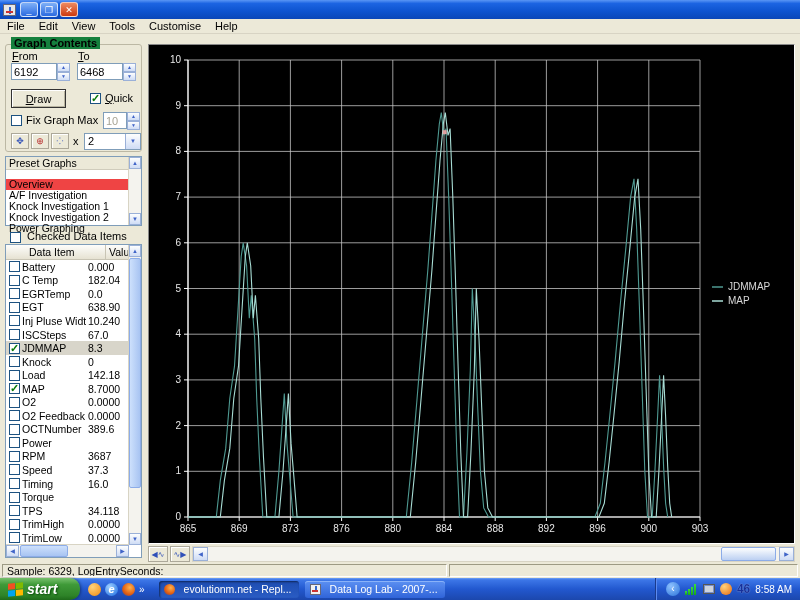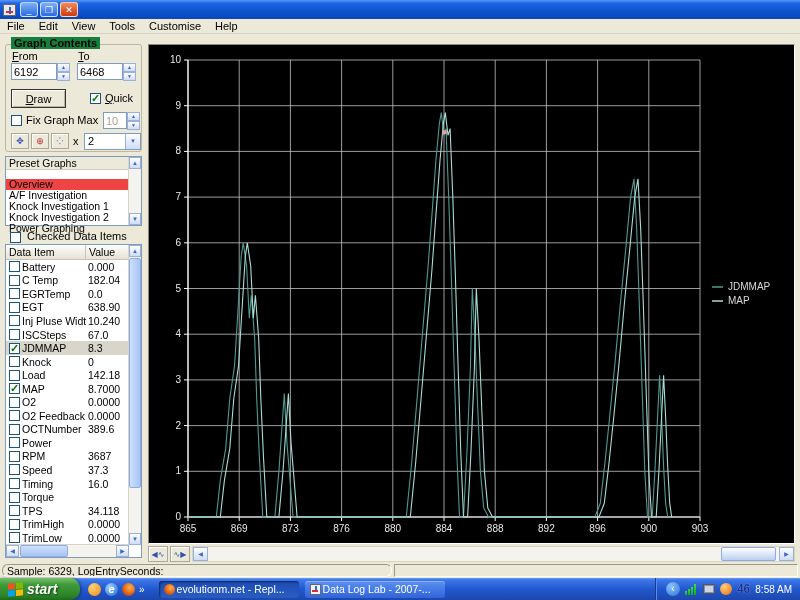--- a/index.html
+++ b/index.html
@@ -65,21 +65,21 @@
     border-left:1px solid #d8d4c4;display:flex;flex-direction:column;justify-content:space-between;}
   .sb-arrow{height:12px;background:linear-gradient(180deg,#fdfefe,#cfdcf5);border:1px solid #9ab0d8;
     color:#4064c8;font-size:6px;line-height:10px;text-align:center;}
   
   .checked-only{position:absolute;left:8px;top:194px;}
   
   .data-table{position:absolute;left:3px;top:208px;width:137px;height:314px;
     border:1px solid #7f9db9;background:#fff;}
   .thead{height:15px;display:flex;background:linear-gradient(180deg,#fdfdfb,#e6e2d2);
     border-bottom:1px solid #c8c4b4;font-size:10.5px;}
-  .thead .h1{width:80px;padding:1px 3px;border-right:1px solid #c8c4b4;}
+  .thead .h1{width:80px;padding:1px 3px;border-right:1px solid #c8c4b4;margin-left:20px;}
   .thead .h2{flex:1;padding:1px 3px;}
   .tbody{height:285px;overflow:hidden;position:relative;}
   .trow{height:13.55px;display:flex;align-items:center;font-size:10.5px;white-space:nowrap;}
   .trow.selected{background:#d8d5ca;}
   .trow .cb{width:11px;height:11px;margin:0 2px 0 3px;flex:none;}
   .trow .name{width:64px;overflow:hidden;flex:none;}
   .trow .value{width:41px;overflow:hidden;flex:none;padding-left:2px;}
   .tbl-vscroll{position:absolute;right:0;top:0;width:13px;height:300px;background:#f4f3ee;
     border-left:1px solid #d8d4c4;}
   .tbl-vscroll .sb-arrow{position:absolute;left:0;width:12px;}
@@ -101,41 +101,41 @@
   .chart-hscroll{position:absolute;left:44px;top:0;width:603px;height:16px;background:#f4f3ee;
     border:1px solid #d8d4c4;}
   .chart-hscroll .sb-arrow{position:absolute;top:0;width:15px;height:14px;line-height:13px;}
   .chart-hscroll .thumb{position:absolute;right:18px;top:0;width:55px;height:14px;
     background:linear-gradient(180deg,#fdfefe,#bcd0f2);border:1px solid #8cace8;border-radius:2px;}
   
   .statusbar{position:absolute;left:0;top:563px;width:800px;height:15px;background:#ece9d8;
     display:flex;gap:2px;padding:1px 2px;}
   .status-cell{border:1px solid;border-color:#9d9a84 #fff #fff #9d9a84;padding:0 4px;
     white-space:nowrap;overflow:hidden;font-size:10.5px;}
-  .sc1{width:390px;border-radius:6px;}.sc2{flex:1;}.sc3{width:167px;text-align:center;}
+  .sc1{width:445px;}.sc2{flex:1;}.sc3{width:167px;text-align:center;}
   
   .taskbar{position:absolute;left:0;top:578px;width:800px;height:22px;
     background:linear-gradient(180deg,#6fa0f5 0%,#3d77e8 8%,#2258cf 50%,#1c47ad 100%);
     display:flex;align-items:center;color:#fff;}
   .start-button{height:22px;width:80px;display:flex;align-items:center;gap:4px;padding:0 8px;
     background:linear-gradient(180deg,#76c06c 0%,#3f9a38 30%,#2e8328 80%,#1e6a1a 100%);
     border-radius:0 10px 10px 0;box-shadow:1px 0 3px rgba(0,0,0,.4);}
   .start-label{font-weight:bold;font-style:italic;font-size:14px;text-shadow:1px 1px 2px #074a07;}
   .flag{width:15px;height:13px;display:inline-block;transform:skewY(-5deg);
     background:linear-gradient(#f25022,#f25022),linear-gradient(#7fba00,#7fba00),
                linear-gradient(#00a4ef,#00a4ef),linear-gradient(#ffb900,#ffb900);
     background-size:7px 6px;background-position:0 0,8px 0,0 7px,8px 7px;background-repeat:no-repeat;}
   .quicklaunch{display:flex;align-items:center;gap:4px;padding:0 8px;}
   .ql{width:13px;height:13px;border-radius:50%;display:inline-block;}
   .ql.aim{background:radial-gradient(circle at 35% 30%,#ffd27a,#f08a10);}
   .ql.ie{background:radial-gradient(circle at 35% 30%,#9fd0ff,#1a6ae0);color:#fff;
     font-size:11px;font-style:italic;font-weight:bold;line-height:12px;text-align:center;}
   .ql.ff{background:radial-gradient(circle at 60% 35%,#ffb24a,#e05a10 60%,#2a4a9a);}
   .ql-chev{font-size:10px;color:#fff;}
-  .task-btn{height:17px;margin-left:6px;width:140px;display:flex;align-items:center;gap:2px;
+  .task-btn{height:17px;margin-left:6px;width:140px;display:flex;align-items:center;gap:9px;
     padding:0 5px;border-radius:3px;font-size:10.5px;white-space:nowrap;overflow:hidden;
     background:linear-gradient(180deg,#5c90f2,#3064d8);box-shadow:inset 0 1px 0 #8ab2f8;}
   .task-btn.pressed{background:linear-gradient(180deg,#1d4cb0,#2a5cc4);
     box-shadow:inset 1px 1px 2px rgba(0,0,0,.5);}
   .tb-icon{width:11px;height:11px;flex:none;}
   .tb-icon.ff{border-radius:50%;background:radial-gradient(circle at 60% 35%,#ffb24a,#e05a10 60%,#2a4a9a);}
   .tb-icon.dl{background:#f0f0f0;border:1px solid #667;
     background-image:linear-gradient(#c33,#c33),linear-gradient(#36c,#36c);
     background-size:6px 2px,2px 6px;background-position:1px 5px,4px 1px;background-repeat:no-repeat;}
   .tray{margin-left:auto;display:flex;align-items:center;gap:5px;padding:0 8px 0 10px;height:22px;

